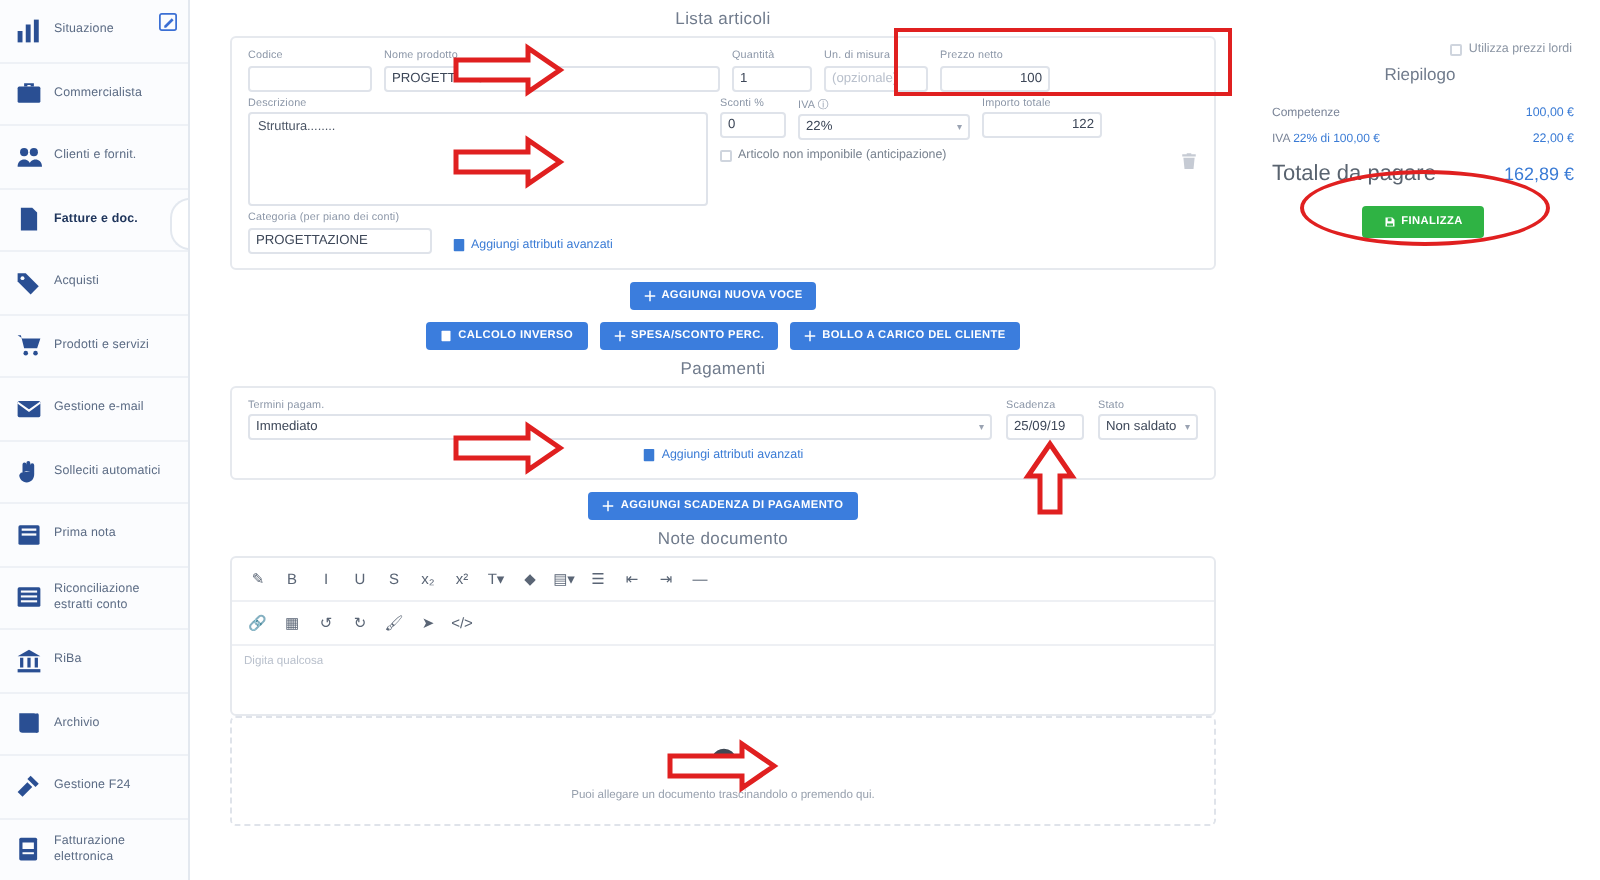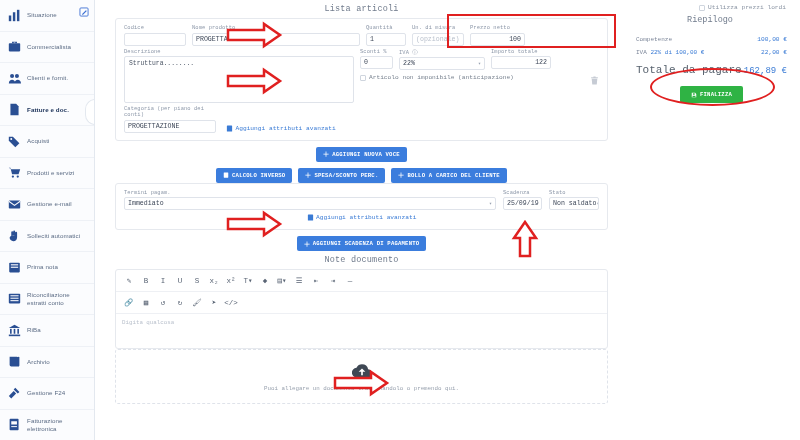--- a/index.html
+++ b/index.html
@@ -53,24 +53,23 @@
     background: #ffffff;
     border-radius: 12px 0 0 12px;
     border: 1px solid #e3e8ef; border-right: none;
   }
 
   
   .main {
     flex: 1; position: relative; height: 378px;
     background: #ffffff;
     display: flex;
-    font-family: Liberation Mono, monospace;
   }
   .center-col { width: 525px; flex: 0 0 525px; position: relative; padding-left: 8px;}
-  .right-col { flex: 1; position: relative; }
+  .right-col { flex: 1; position: relative; margin-top: 17px; }
 
   .sec-title {
     text-align: center; font-size: 8.5px; color: #707b8c;
     padding: 4px 0 4px;
     letter-spacing: .2px;
   }
 
   .card {
     border: 1px solid #e6e9ee;
     border-radius: 3px;
@@ -439,20 +438,21 @@
           <span>SPESA/SCONTO PERC.</span>
         </span>
         <span class="btn">
           <svg viewBox="0 0 16 16" fill="currentColor">
               <path d="M7 1h2v6h6v2H9v6H7V9H1V7h6z"></path>
             </svg>
           <span>BOLLO A CARICO DEL CLIENTE</span>
         </span>
       </div>
 
+      <div class="sec-title">Pagamenti</div>
       <div class="card">
         <div class="pay-card">
           <div class="f-term">
             <span class="fl">Termini pagam.</span>
             <div class="inp sel">
               <span>Immediato</span>
               <span class="caret">▾</span>
             </div>
           </div>
           <div class="f-scad">

